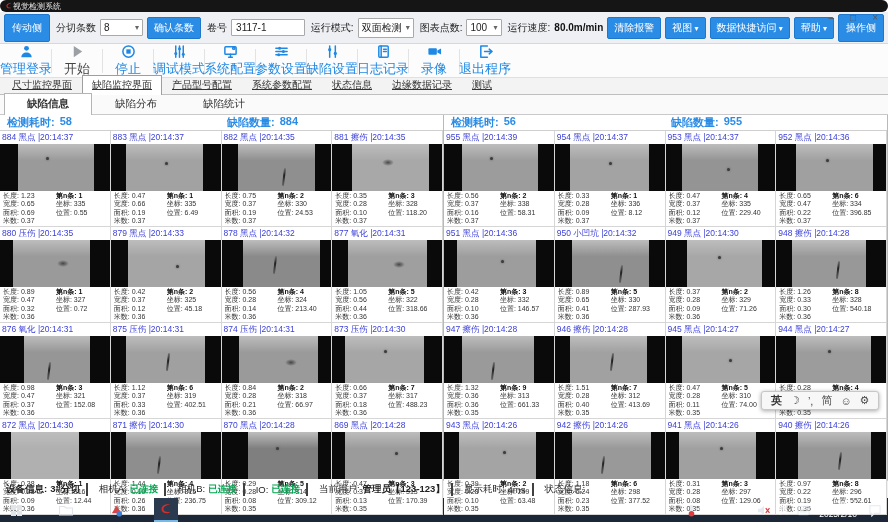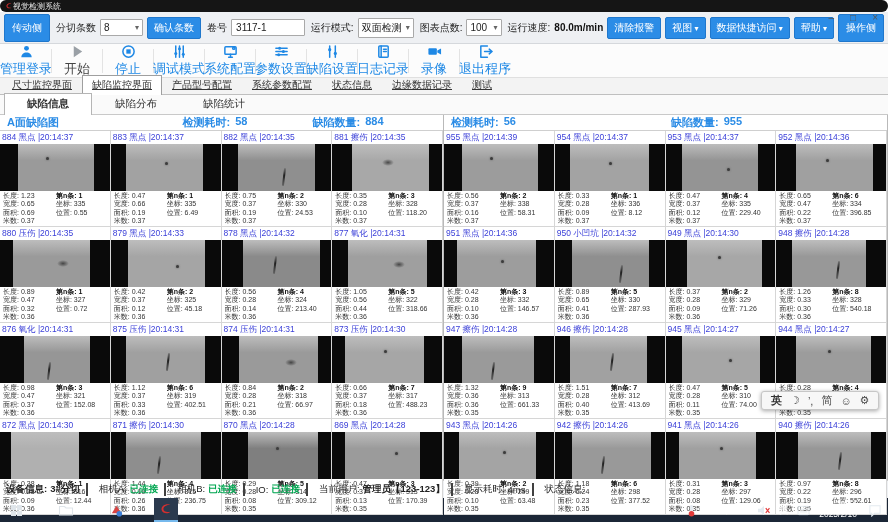--- a/index.html
+++ b/index.html
@@ -232,21 +232,20 @@
 
 <div class="subtabs" id="subtabs">
     <div class="subtab active">缺陷信息</div>
     <div class="subtab">缺陷分布</div>
     <div class="subtab">缺陷统计</div>
   </div>
 
 <div class="panels" id="panels">
     <div class="panel">
       <div class="phead">
-        <span class="ptitle">A面缺陷图</span>
         <span class="ptwrap">
           <span>检测耗时:</span>
           <span>58</span>
         </span>
         <span class="pcwrap">
           <span>缺陷数量:</span>
           <span>884</span>
         </span>
       </div>
       <div class="grid">

